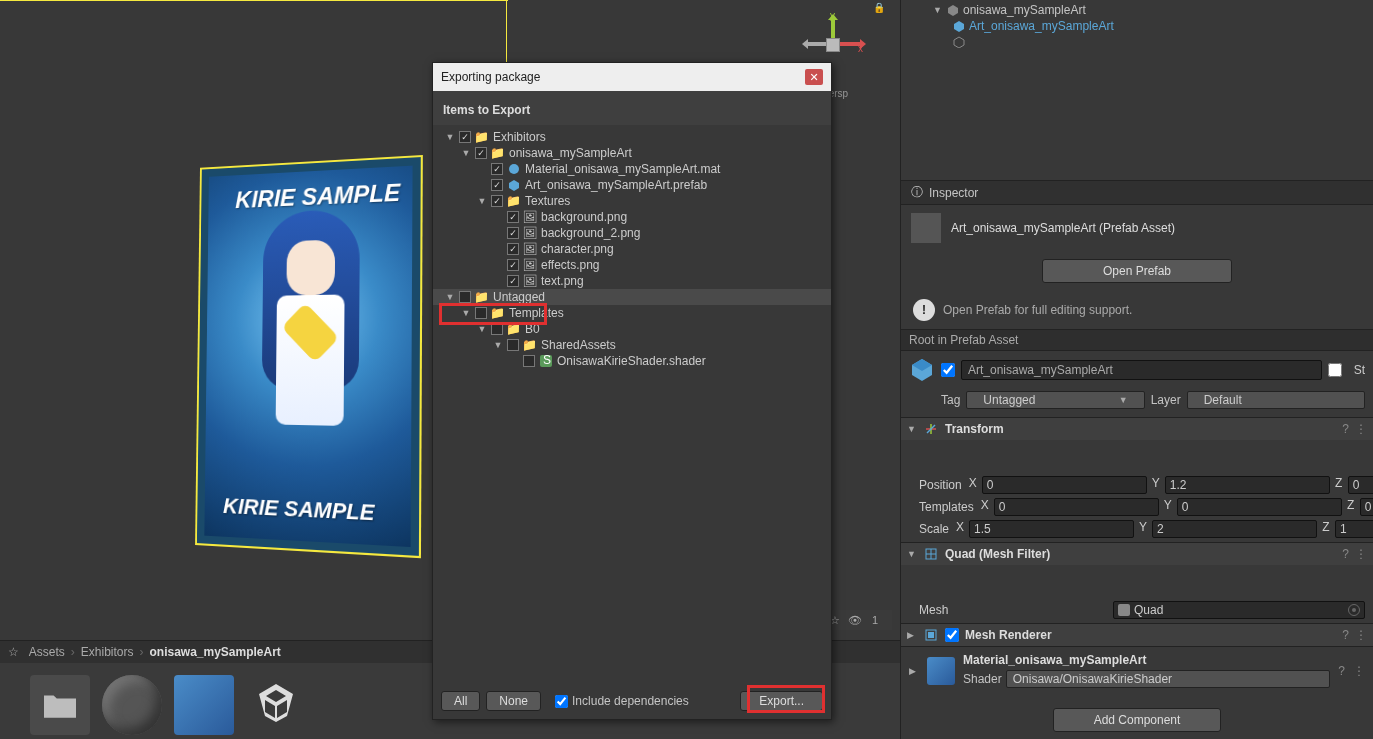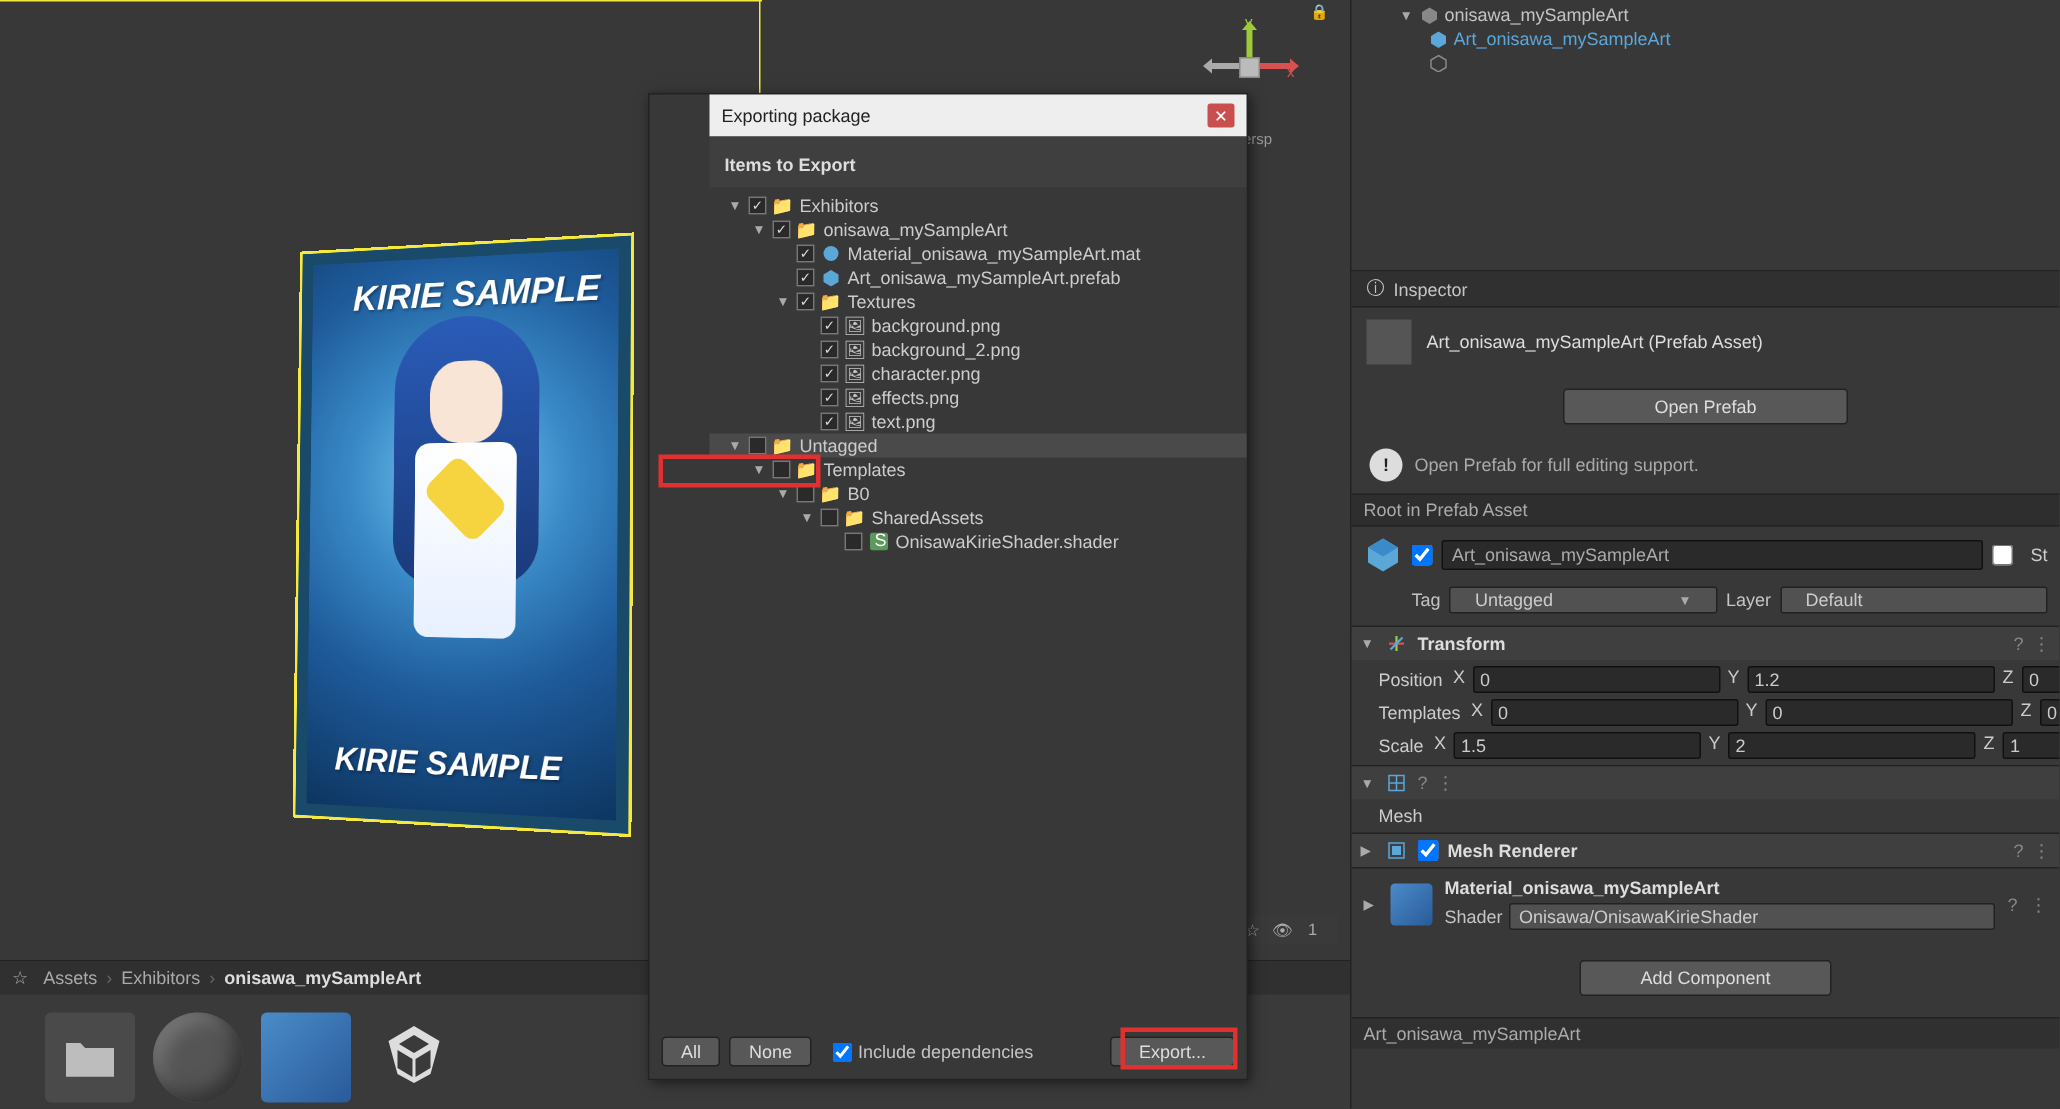--- a/index.html
+++ b/index.html
@@ -90,21 +90,21 @@
 .dd.tag { flex:1; max-width:185px;}
 .dd.layer { flex:1;}
 .dd .arr { font-size:9px; color:#aaa;}
 
 .component { border-top:1px solid #222;}
 .comp-head { background:#3f3f3f; display:flex; align-items:center; gap:6px; padding:3px 6px;}
 .comp-head .fold { width:10px; font-size:9px; color:#aaa;}
 .comp-head .ic { width:16px; height:16px; display:flex; align-items:center; justify-content:center;}
 .comp-head .ttl { flex:1; font-weight:bold; color:#ddd;}
 .comp-head .tools { display:flex; gap:6px; color:#888;}
-.comp-body { padding:2px 0;}
+.comp-body { padding:2px 0;margin-top:32px;}
 .prop-row { display:flex; align-items:center; padding:2px 8px; gap:4px;}
 .prop-label { width:200px; color:#ccc; padding-left:10px;}
 .xyz { display:flex; gap:2px; flex:1;}
 .xyz .lbl { width:14px; text-align:center; color:#ccc;}
 .xyz .val { flex:1; background:#2a2a2a; border:1px solid #111; color:#ccc; padding:1px 4px; border-radius:2px; min-width:40px;}
 
 .obj-field { flex:1; background:#2a2a2a; border:1px solid #111; color:#ccc; padding:1px 4px; border-radius:2px; display:flex; align-items:center; gap:4px;}
 .obj-field .obj-ic { width:12px; height:12px; background:#5a8; border-radius:2px;}
 .obj-field .dot { margin-left:auto; width:12px; height:12px; border:1px solid #666; border-radius:50%; position:relative;}
 .obj-field .dot:after{content:''; position:absolute; width:4px;height:4px; background:#666; border-radius:50%; left:3px; top:3px;}
@@ -115,21 +115,21 @@
 .mat-name { font-weight:bold; color:#ddd;}
 .shader-row { display:flex; align-items:center; gap:4px; margin-top:3px;}
 .shader-dd { flex:1; background:#515151; border:1px solid #222; color:#ccc; padding:1px 6px; border-radius:2px;}
 
 .add-comp-row { padding:14px 10px; display:flex; justify-content:center;}
 .add-comp-btn { background:#585858; border:1px solid #222; color:#ddd; padding:4px 40px; border-radius:3px;}
 
 .footer-bar { background:#303030; padding:3px 8px; color:#aaa; border-top:1px solid #222;}
 
 
-.dialog { position:absolute; left:432px; top:62px; width:400px; height:658px; background:#383838; border:1px solid #222; box-shadow:2px 2px 8px #0008;padding-left:40px;}
+.dialog { position:absolute; left:432px; top:62px; width:400px; height:658px; background:#383838; border:1px solid #222; box-shadow:2px 2px 8px #0008;}
 .dlg-title { background:#eee; color:#222; padding:5px 8px; display:flex; align-items:center; justify-content:space-between; height:28px;}
 .dlg-close { background:#c94f4f; color:#fff; width:18px; height:16px; display:flex; align-items:center; justify-content:center; border-radius:2px; font-size:11px; cursor:pointer;}
 .dlg-sub { padding:12px 10px 8px; font-weight:bold; color:#ddd; background:#3f3f3f;}
 .tree { padding:4px 0; background:#383838;}
 .trow { display:flex; align-items:center; gap:4px; height:16px; padding:0 4px;}
 .trow .indent { display:inline-block;}
 .trow .fold { width:10px; font-size:9px; color:#aaa; text-align:center;}
 .trow .chk2 { width:12px; height:12px; border:1px solid #777; background:#2a2a2a; display:inline-flex; align-items:center; justify-content:center; font-size:9px; color:#ddd;}
 .trow .chk2.on:after { content:'✓';}
 .trow .fic { width:14px; height:14px; display:flex; align-items:center; justify-content:center;}
@@ -326,28 +326,34 @@
 
   <div class="component">
     <div class="comp-head">
       <span class="fold">▼</span>
       <span class="ic">
           <svg width="14" height="14">
             <rect x="2" y="2" width="10" height="10" fill="none" stroke="#5ba7d8"></rect>
             <path d="M2 7 h10 M7 2 v10" stroke="#5ba7d8"></path>
           </svg>
         </span>
+      <span class="ttl">Quad (Mesh Filter)</span>
       <span class="tools">
           <span>?</span>
           <span>⋮</span>
         </span>
     </div>
     <div class="comp-body">
       <div class="prop-row">
         <span class="prop-label">Mesh</span>
+        <div class="obj-field">
+          <span class="obj-ic" style="background:#888;"></span>
+          <span>Quad</span>
+          <span class="dot"></span>
+        </div>
       </div>
     </div>
   </div>
 
   <div class="component">
     <div class="comp-head">
       <span class="fold">▶</span>
       <span class="ic">
           <svg width="14" height="14">
             <rect x="2" y="2" width="10" height="10" fill="none" stroke="#5ba7d8"></rect>

